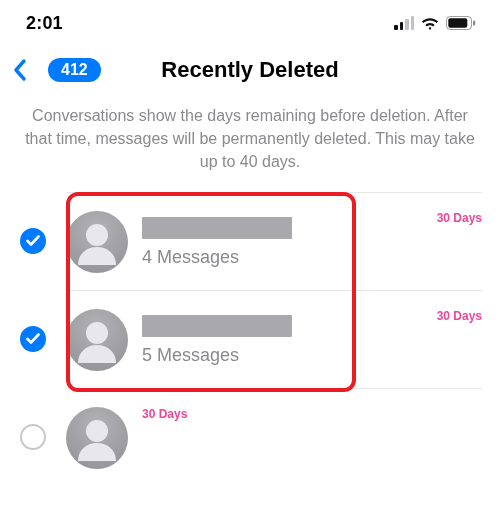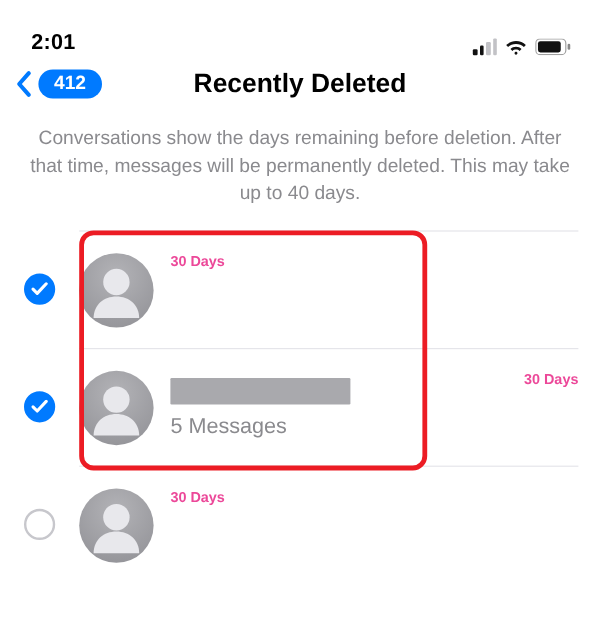--- a/index.html
+++ b/index.html
@@ -8,21 +8,21 @@
       font-family: -apple-system, "SF Pro Text", "Helvetica Neue", Arial, sans-serif;
       background: #ffffff;
       color: #000;
       -webkit-font-smoothing: antialiased;
     }
 
     
     .status-bar {
       height: 46px;
       display: flex;
-      align-items: flex-end;
+      align-items: center;
       justify-content: space-between;
       padding: 0 24px 0 26px;
       gap: 40px;
     }
     .status-time {
       font-weight: 700;
       font-size: 18px;
       letter-spacing: 0.2px;
     }
     .status-right {
@@ -53,21 +53,21 @@
     .nav-bar {
       height: 48px;
       display: flex;
       align-items: center;
       position: relative;
       padding: 0 12px;
     }
     .back-area {
       display: flex;
       align-items: center;
-      gap: 4px;
+      gap: 20px;
       color: #007aff;
       text-align: center;
     }
     .chevron svg { display: block; }
     .badge {
       background: #007aff;
       color: #fff;
       font-weight: 700;
       font-size: 16px;
       padding: 4px 13px;
@@ -229,20 +229,24 @@
           </svg>
         </div>
       </div>
       <div class="body-col">
         <div class="avatar">
           <svg width="62" height="62" viewBox="0 0 62 62">
             <circle cx="31" cy="24" r="11" fill="#e8e8ec"></circle>
             <path d="M12 54c0-11 8.5-18 19-18s19 7 19 18" fill="#e8e8ec"></path>
           </svg>
         </div>
+        <div class="text-col">
+          <div class="redact" style="width: 150px;"></div>
+          <div class="subtitle">4 Messages</div>
+        </div>
         <div class="days">30 Days</div>
       </div>
     </div>
     <div class="row">
       <div class="check-col">
         <div class="check checked">
           <svg width="14" height="12" viewBox="0 0 14 12">
             <polyline points="1.5,6 5,9.5 12.5,1.5" fill="none" stroke="#fff" stroke-width="2.6" stroke-linecap="round" stroke-linejoin="round"></polyline>
           </svg>
         </div>

